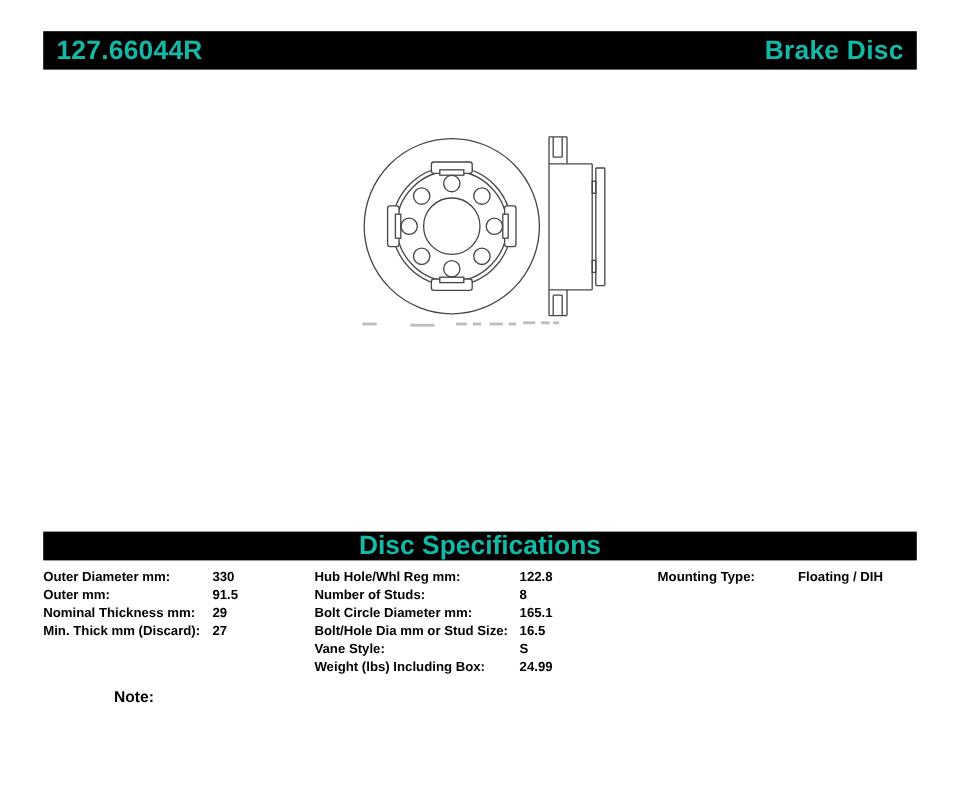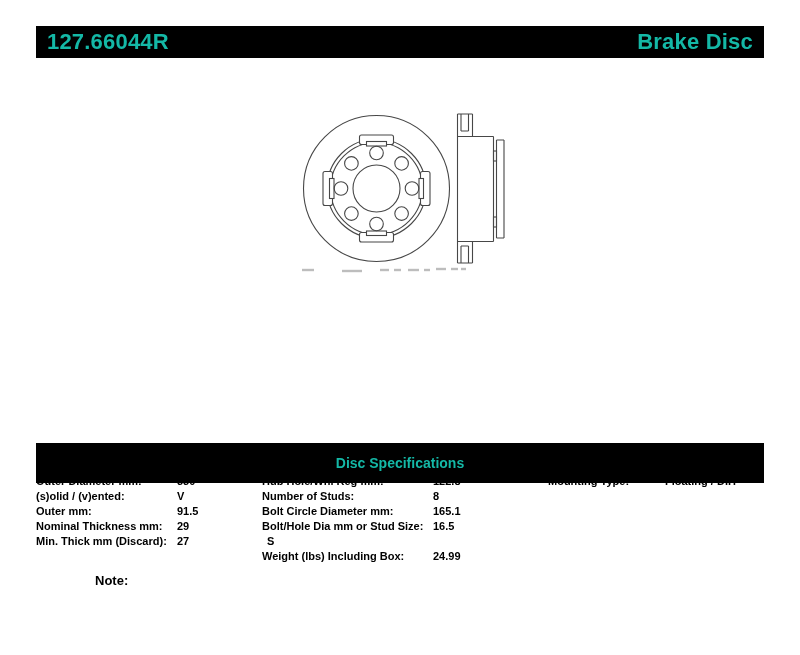--- a/index.html
+++ b/index.html
@@ -22,22 +22,22 @@
     font-weight: bold;
   }
   .header-bar {
     top: 26px; height: 32px;
     font-size: 22px;
     display: flex; justify-content: space-between; align-items: center;
     padding: 0 11px;
     letter-spacing: 0.2px;
   }
   .spec-bar {
-    top: 443px; height: 40px;
-    font-size: 14px;
+    top: 443px; height: 24px;
+    font-size: 22px;
     display: flex; justify-content: center; align-items: center;
   }
   .drawing-svg {
     position: absolute;
     left: 290px; top: 100px;
   }
   .spec-col {
     position: absolute; top: 474px;
     font-size: 11px; font-weight: bold; color: #000;
   }
@@ -142,24 +142,20 @@
   <div class="bar spec-bar">
     <span>Disc Specifications</span>
   </div>
 
   <div class="spec-col col-left">
     <div class="spec-row">
       <span class="spec-label">Outer Diameter mm:</span>
       <span class="spec-value">330</span>
     </div>
     <div class="spec-row">
-      <span class="spec-label">(s)olid / (v)ented:</span>
-      <span class="spec-value">V</span>
-    </div>
-    <div class="spec-row">
       <span class="spec-label">Outer mm:</span>
       <span class="spec-value">91.5</span>
     </div>
     <div class="spec-row">
       <span class="spec-label">Nominal Thickness mm:</span>
       <span class="spec-value">29</span>
     </div>
     <div class="spec-row">
       <span class="spec-label">Min. Thick mm (Discard):</span>
       <span class="spec-value">27</span>
@@ -177,20 +173,21 @@
     </div>
     <div class="spec-row">
       <span class="spec-label">Bolt Circle Diameter mm:</span>
       <span class="spec-value">165.1</span>
     </div>
     <div class="spec-row">
       <span class="spec-label">Bolt/Hole Dia mm or Stud Size:</span>
       <span class="spec-value">16.5</span>
     </div>
     <div class="spec-row">
+      <span class="spec-label">Vane Style:</span>
       <span class="spec-value">S</span>
     </div>
     <div class="spec-row">
       <span class="spec-label">Weight (lbs) Including Box:</span>
       <span class="spec-value">24.99</span>
     </div>
   </div>
 
   <div class="spec-col col-right">
     <div class="spec-row">

